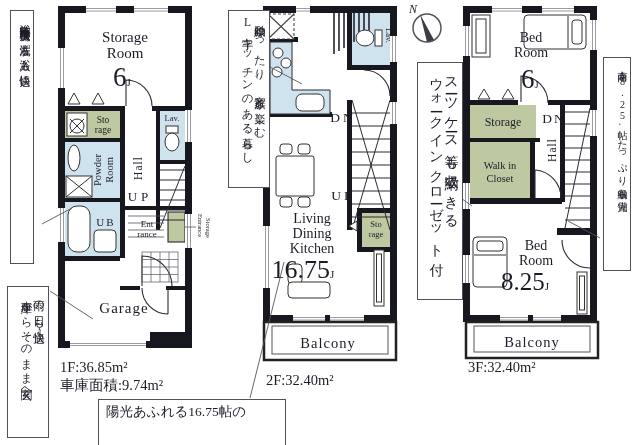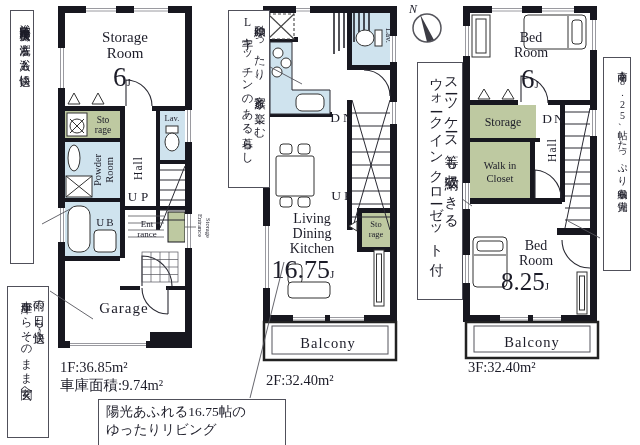--- a/index.html
+++ b/index.html
@@ -419,16 +419,15 @@
   <div>スーツケース等も収納できる</div>
   <div>ウォークインクローゼット付</div>
 </div>
 
 <div class="vcall" style="left:603px;top:57px;height:214px;width:28px;font-size:10px;letter-spacing:0.5px;">
   <div>南向き8.25帖、たっぷり収納も完備</div>
 </div>
 
 <div class="hcall" style="left:98px;top:399px;width:188px;height:58px;font-size:13.5px;">
   <div>陽光あふれる16.75帖の</div>
-  <div>ゆったりリビング</div>
 </div>
 
 </div>
 
 </body></html>

